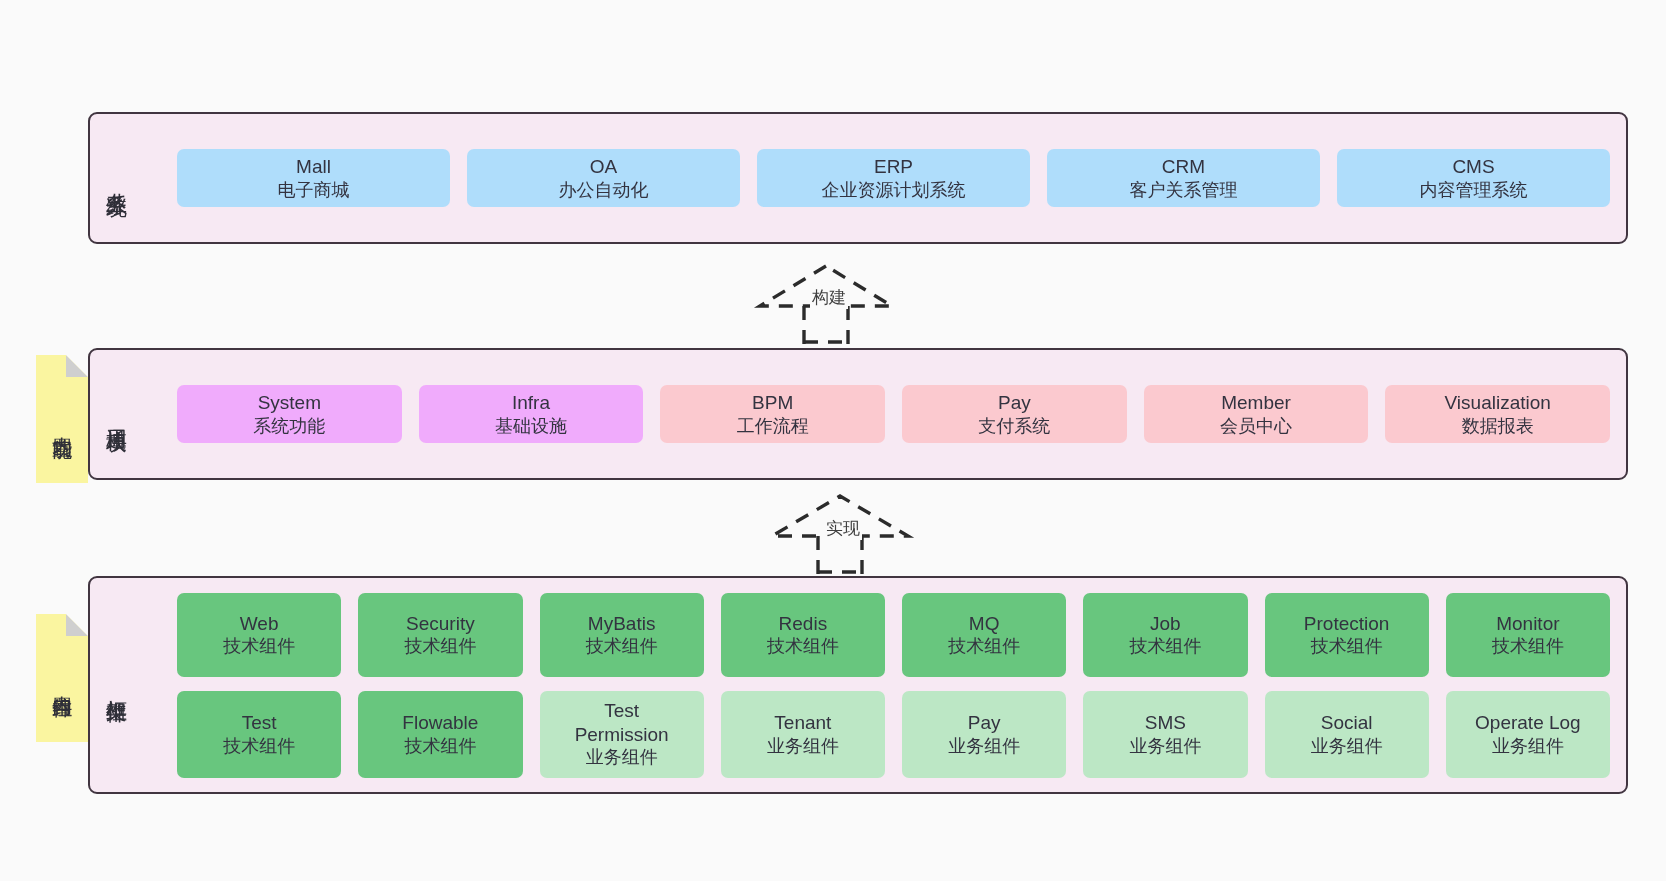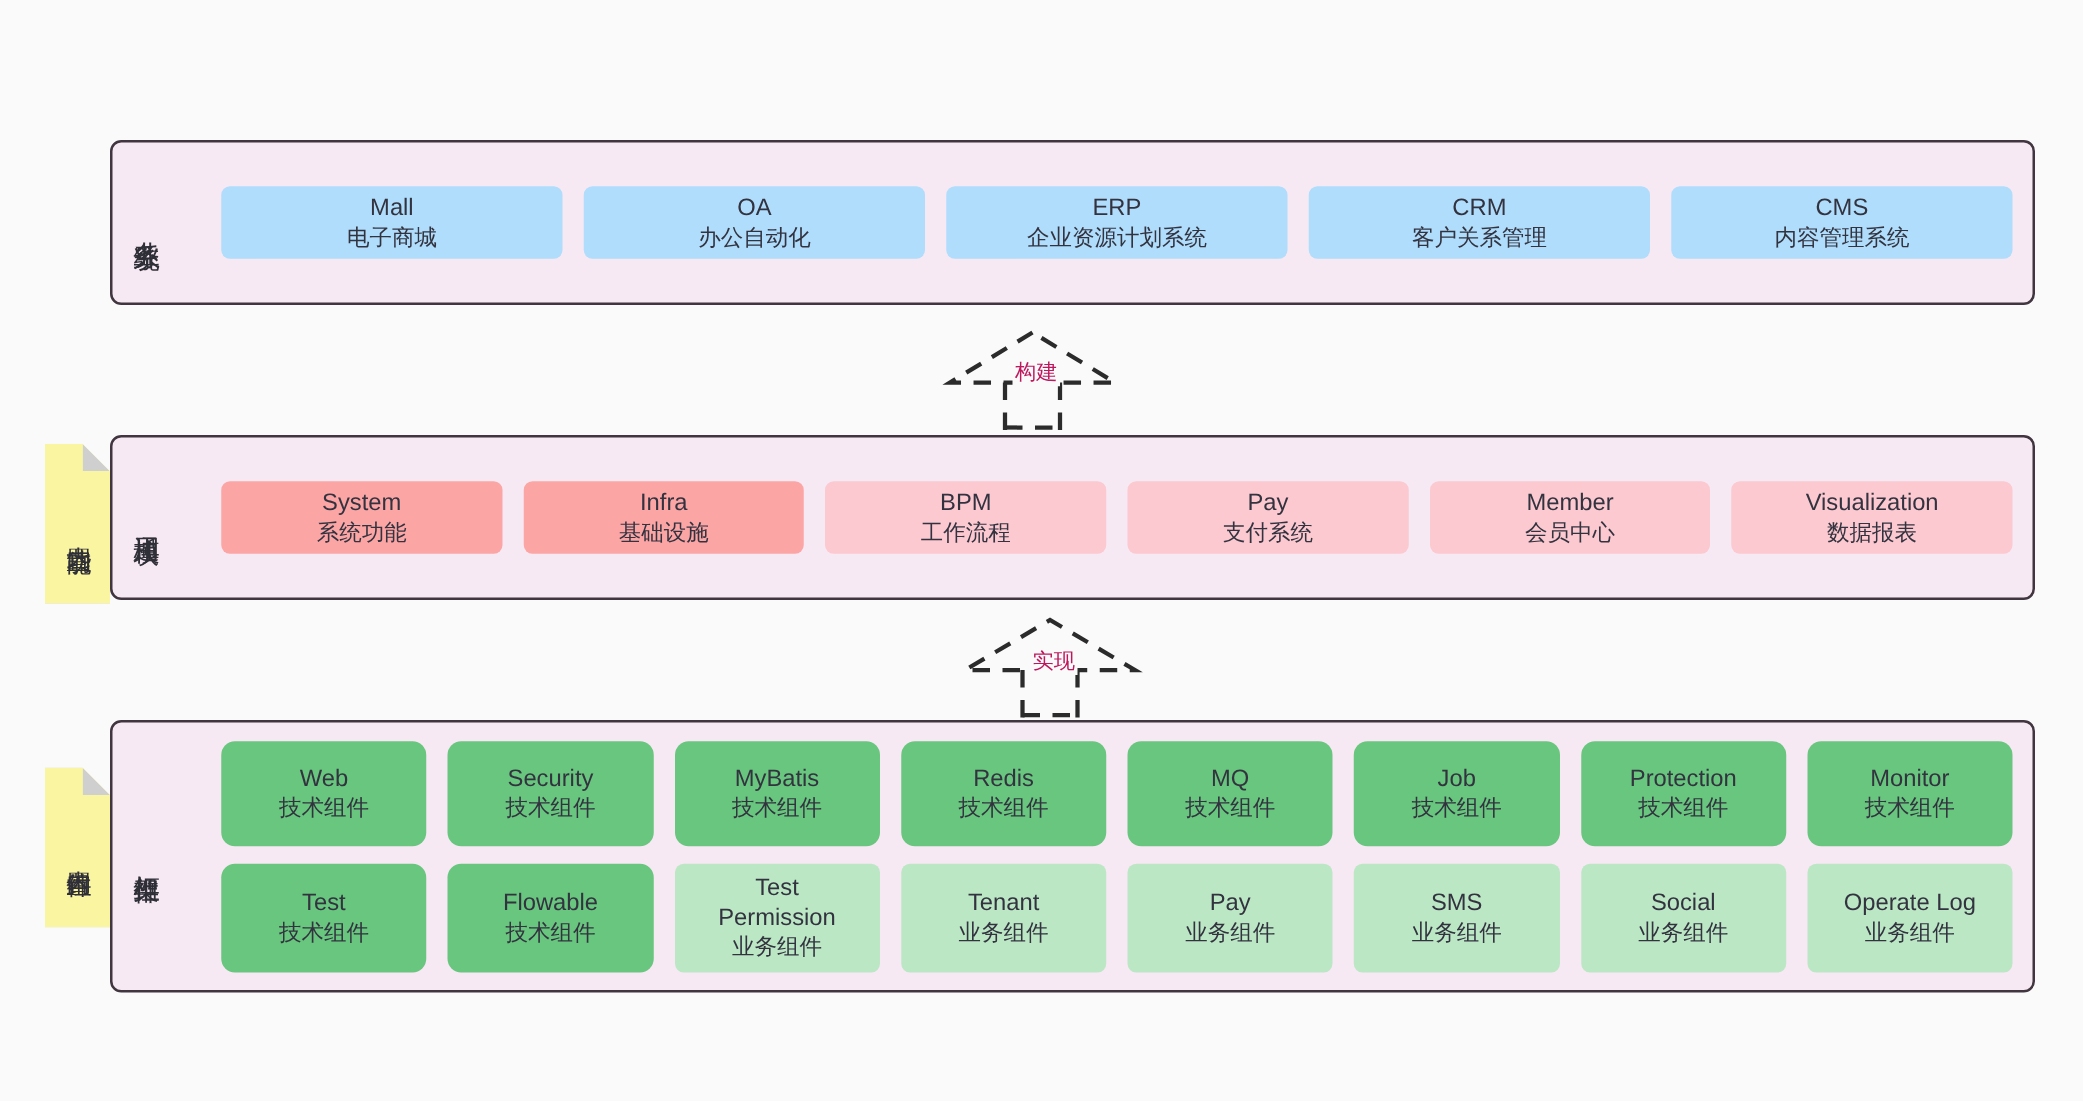--- a/index.html
+++ b/index.html
@@ -72,23 +72,23 @@
     justify-content: center;
     text-align: center;
     line-height: 1.24;
     padding: 6px 4px;
     user-select: none;
   }
   .node .t1 { font-size: 19px; }
   .node .t2 { font-size: 18px; }
 
   .node.blue        { background: #AFDDFB; }
-  .node.red         { background: #fca5a5; }
+  .node.red         { background: #f0abfc; }
   .node.pink        { background: #FBC9CF; }
-  .node.green       { background: #68C67E; border-radius: 11px; }
+  .node.green       { background: #68C67E; }
   .node.greenlight  { background: #BCE7C5; }
 
   
   .note {
     position: absolute;
     background: #FAF5A0;
     display: flex;
     align-items: center;
     justify-content: center;
     font-size: 20px;
@@ -113,21 +113,21 @@
     clip-path: polygon(0 0, 100% 100%, 0 100%);
   }
   .note-txt { transform: translateY(4px); }
 
   
   .connector { position: absolute; }
   .connector svg { display: block; overflow: visible; }
   .connector .conn-label {
     position: absolute;
     font-size: 17px;
-    color: #be185d;
+    color: #404040;
     background: #FAFAFA;
     padding: 0 2px;
     white-space: nowrap;
     user-select: none;
   }
 </style>
 </head>
 <body>
 
 <div id="diagram">

